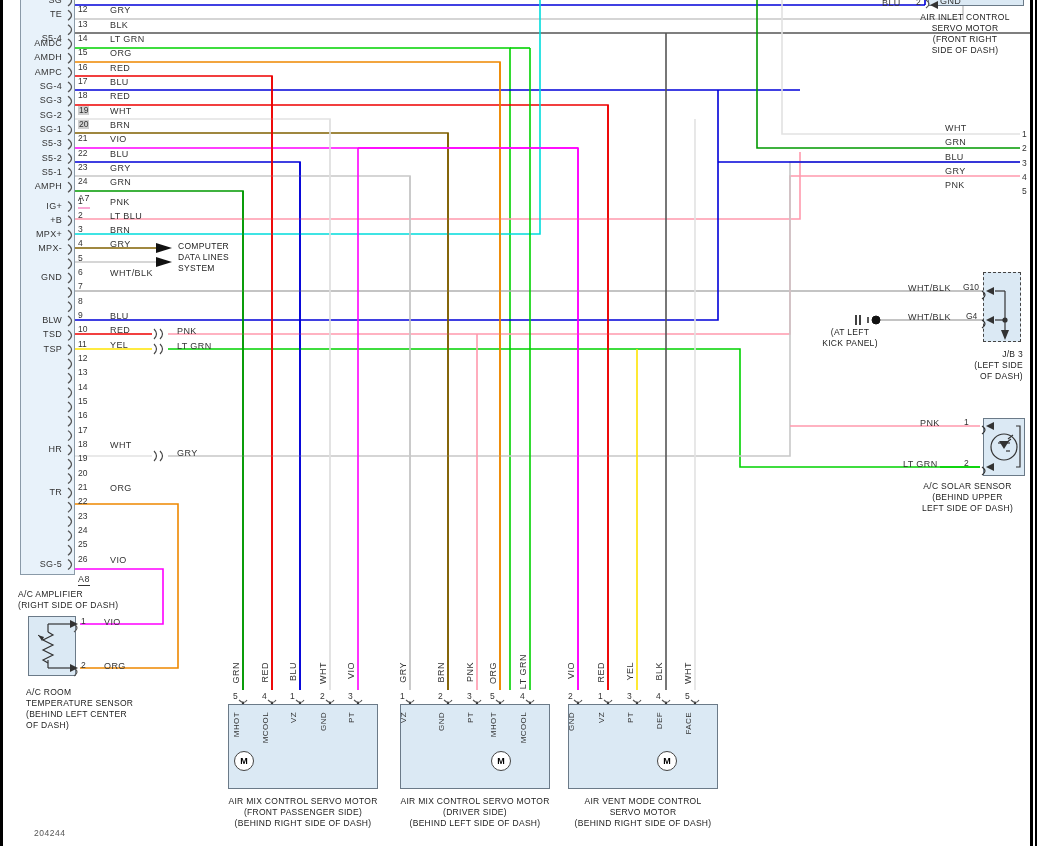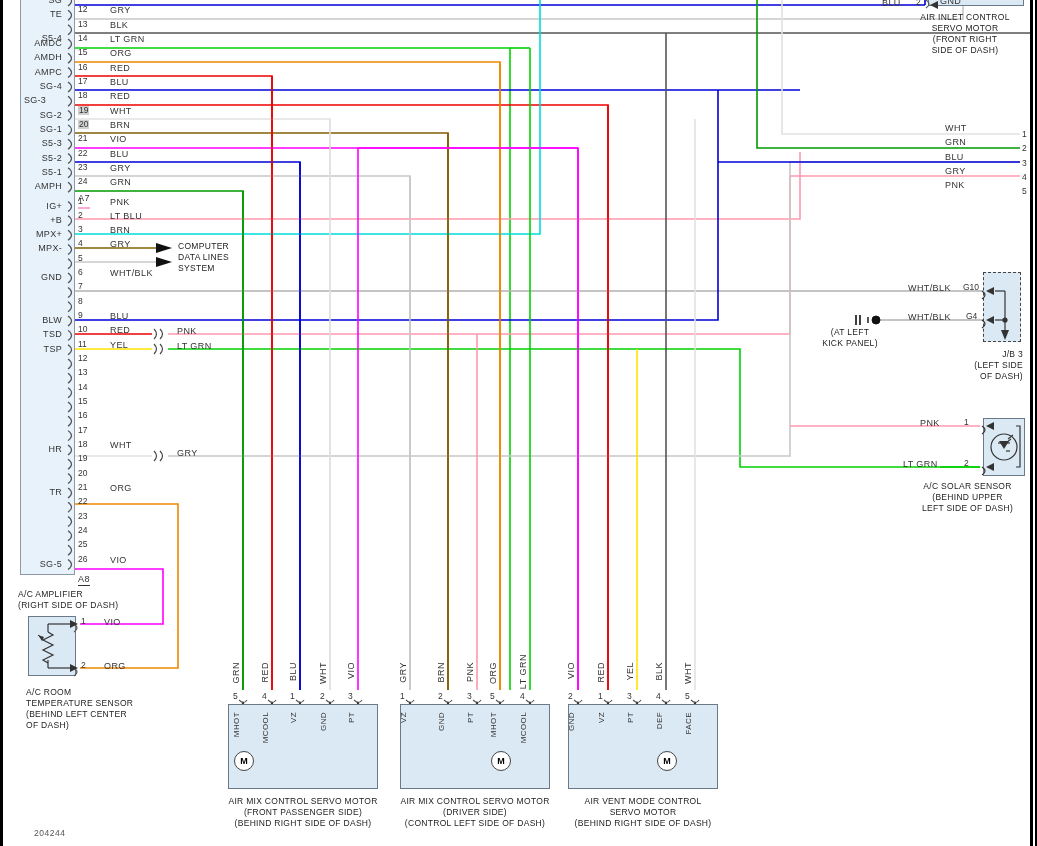--- a/index.html
+++ b/index.html
@@ -224,21 +224,21 @@
       <div class="wirelabel" style="left:110px;top:33.96px;">LT GRN</div>
       <div class="pinlabel" style="left:8px;top:52.28px;width:54px;">AMDH</div>
       <div class="pinno" style="left:78px;top:48.28px;">15</div>
       <div class="wirelabel" style="left:110px;top:48.28px;">ORG</div>
       <div class="pinlabel" style="left:8px;top:66.6px;width:54px;">AMPC</div>
       <div class="pinno" style="left:78px;top:62.599999999999994px;">16</div>
       <div class="wirelabel" style="left:110px;top:62.599999999999994px;">RED</div>
       <div class="pinlabel" style="left:8px;top:80.92px;width:54px;">SG-4</div>
       <div class="pinno" style="left:78px;top:76.92px;">17</div>
       <div class="wirelabel" style="left:110px;top:76.92px;">BLU</div>
-      <div class="pinlabel" style="left:8px;top:95.24000000000001px;width:54px;text-align:center;">SG-3</div>
+      <div class="pinlabel" style="left:8px;top:95.24000000000001px;width:54px;">SG-3</div>
       <div class="pinno" style="left:78px;top:91.24000000000001px;">18</div>
       <div class="wirelabel" style="left:110px;top:91.24000000000001px;">RED</div>
       <div class="pinlabel" style="left:8px;top:109.56px;width:54px;">SG-2</div>
       <div class="pinno pinno-hl" style="left:78px;top:105.56px;">19</div>
       <div class="wirelabel" style="left:110px;top:105.56px;">WHT</div>
       <div class="pinlabel" style="left:8px;top:123.88px;width:54px;">SG-1</div>
       <div class="pinno pinno-hl" style="left:78px;top:119.88px;">20</div>
       <div class="wirelabel" style="left:110px;top:119.88px;">BRN</div>
       <div class="pinlabel" style="left:8px;top:138.2px;width:54px;">S5-3</div>
       <div class="pinno" style="left:78px;top:134.2px;">21</div>
@@ -498,21 +498,21 @@
       <div class="vtxt" style="left:318px;top:662px;">WHT</div>
       <div class="pinno" style="left:320px;top:692px;">2</div>
       <div class="vtxt-in" style="left:319px;top:712px;">GND</div>
       <div class="vtxt" style="left:346px;top:662px;">VIO</div>
       <div class="pinno" style="left:348px;top:692px;">3</div>
       <div class="vtxt-in" style="left:347px;top:712px;">PT</div>
       <div class="motor" style="left:234px;top:751px;width:18px;height:18px;line-height:18px;">M</div>
       <div class="box" style="left:400px;top:704px;width:150px;height:85px;"></div>
       <div class="caption c" style="left:362px;top:796px;width:226px;">AIR MIX CONTROL SERVO MOTOR</div>
       <div class="caption c" style="left:362px;top:807px;width:226px;">(DRIVER SIDE)</div>
-      <div class="caption c" style="left:362px;top:818px;width:226px;">(CONTROL LEFT SIDE OF DASH)</div>
+      <div class="caption c" style="left:362px;top:818px;width:226px;">(BEHIND LEFT SIDE OF DASH)</div>
       <div class="vtxt" style="left:398px;top:662px;">GRY</div>
       <div class="pinno" style="left:400px;top:692px;">1</div>
       <div class="vtxt-in" style="left:399px;top:712px;">VZ</div>
       <div class="vtxt" style="left:436px;top:662px;">BRN</div>
       <div class="pinno" style="left:438px;top:692px;">2</div>
       <div class="vtxt-in" style="left:437px;top:712px;">GND</div>
       <div class="vtxt" style="left:465px;top:662px;">PNK</div>
       <div class="pinno" style="left:467px;top:692px;">3</div>
       <div class="vtxt-in" style="left:466px;top:712px;">PT</div>
       <div class="vtxt" style="left:488px;top:662px;">ORG</div>

